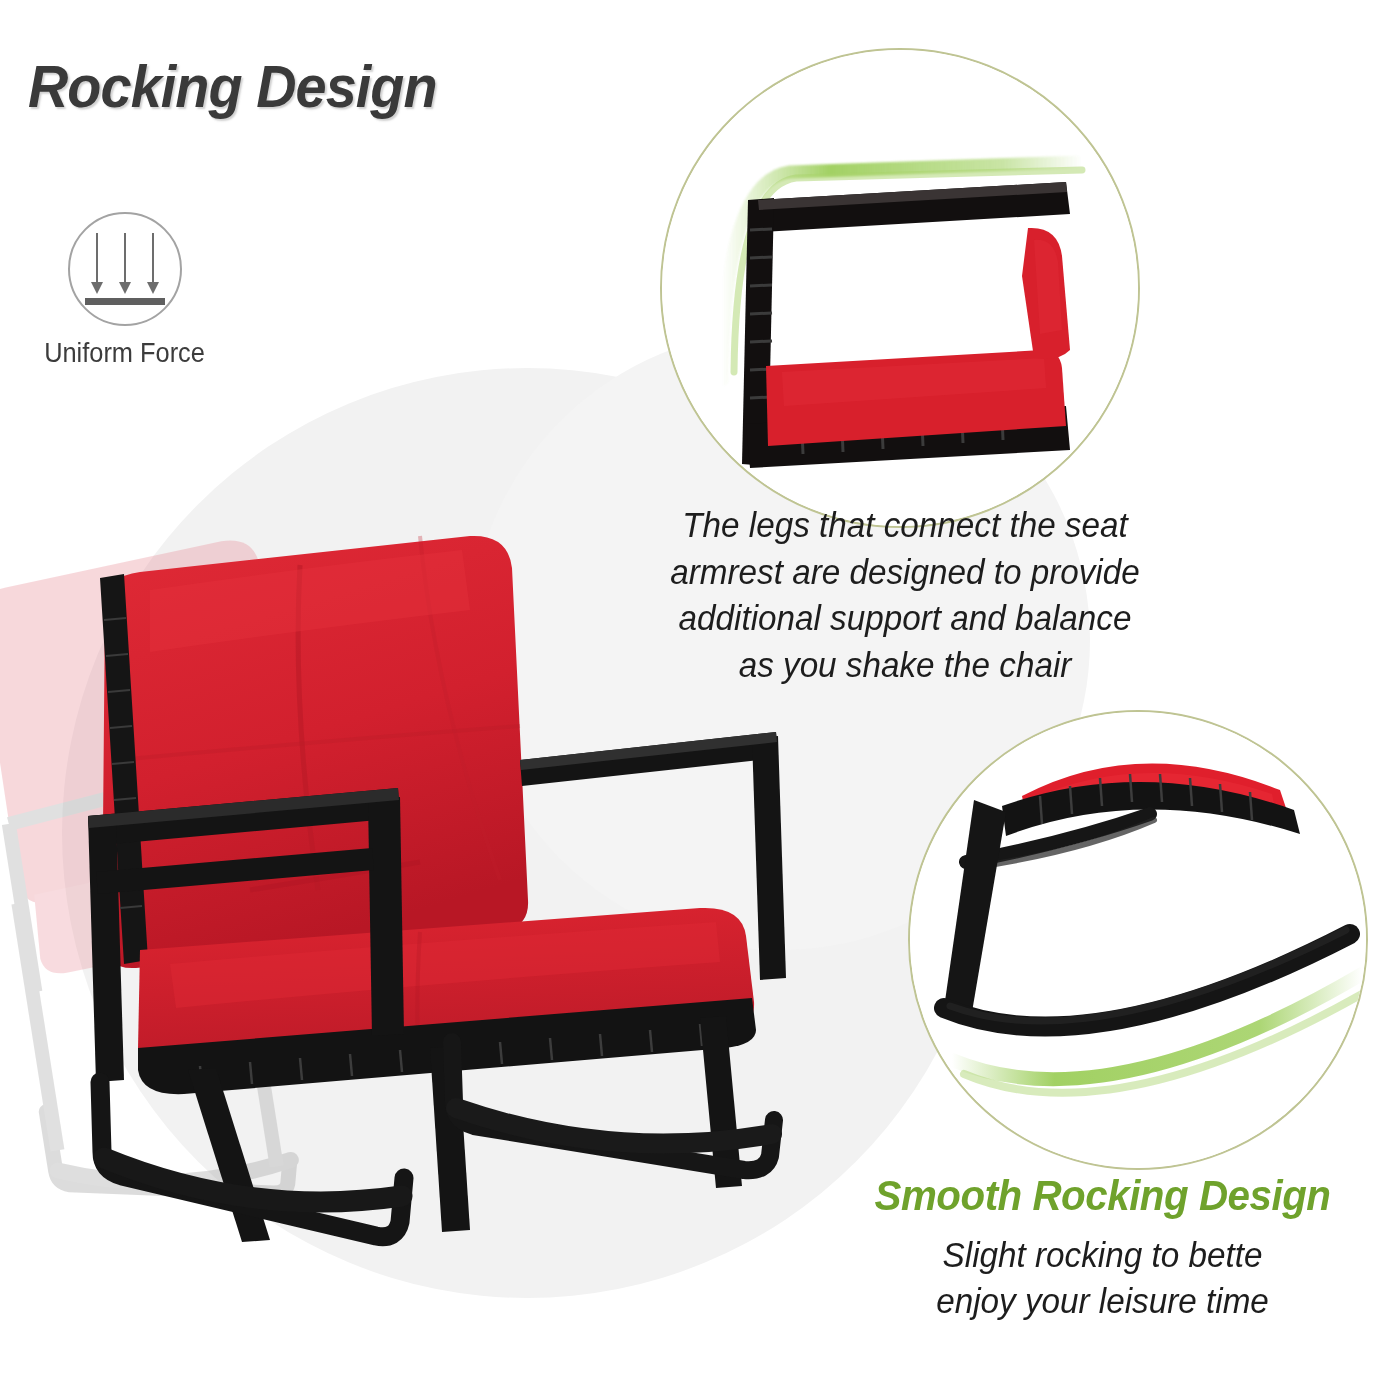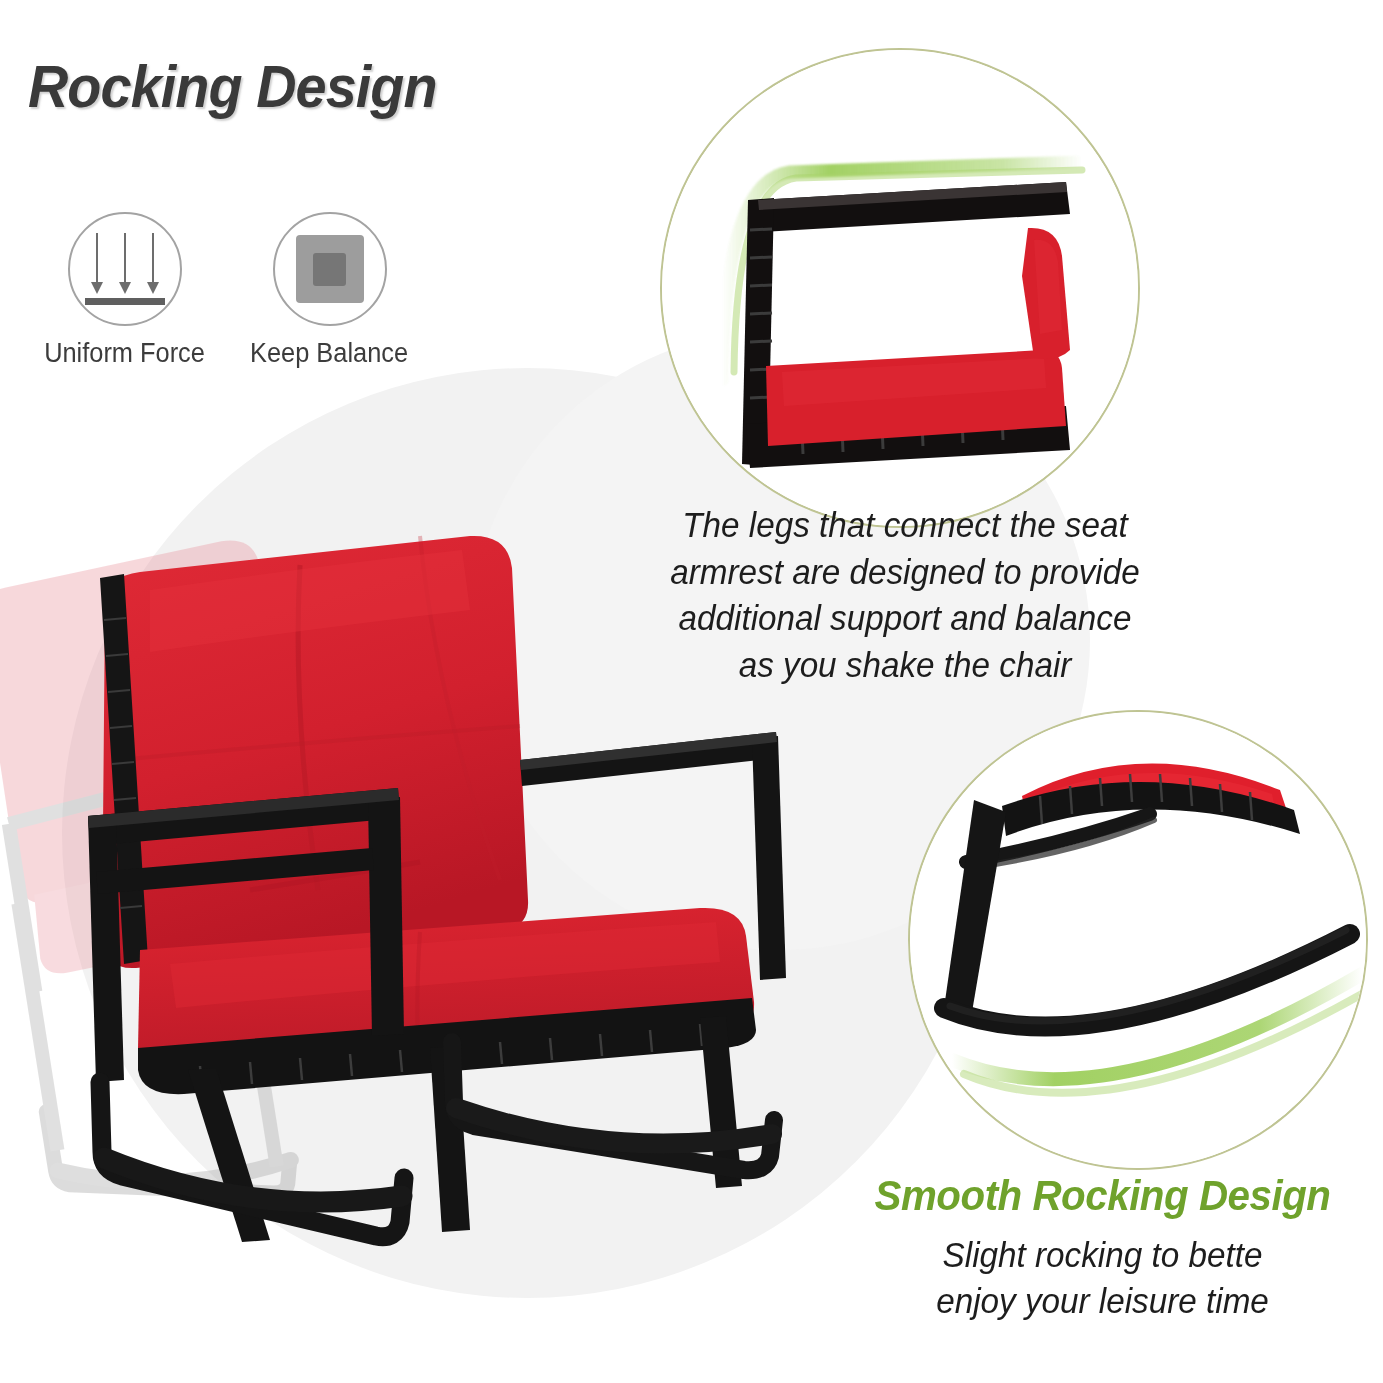--- a/index.html
+++ b/index.html
@@ -131,28 +131,20 @@
           <span class="arr"></span>
             <span class="arr"></span>
             <span class="arr"></span>
           <span class="bar"></span>
         </div>
       </div>
       <div class="flabel">Uniform Force</div>
     </div>
 
 
-    <div class="feature">
-      <div class="ring">
-        <div class="kb">
-            <i></i>
-          </div>
-      </div>
-      <div class="flabel">Keep Balance</div>
-    </div>
 
   </div>
 
   <div class="hero">
     <svg width="860" height="790" viewBox="0 0 860 790">
       <defs>
         <linearGradient id="redA" x1="0" y1="0" x2="0.3" y2="1">
           <stop offset="0%" stop-color="#e02a36"></stop>
           <stop offset="55%" stop-color="#d2202e"></stop>
           <stop offset="100%" stop-color="#b81725"></stop>

